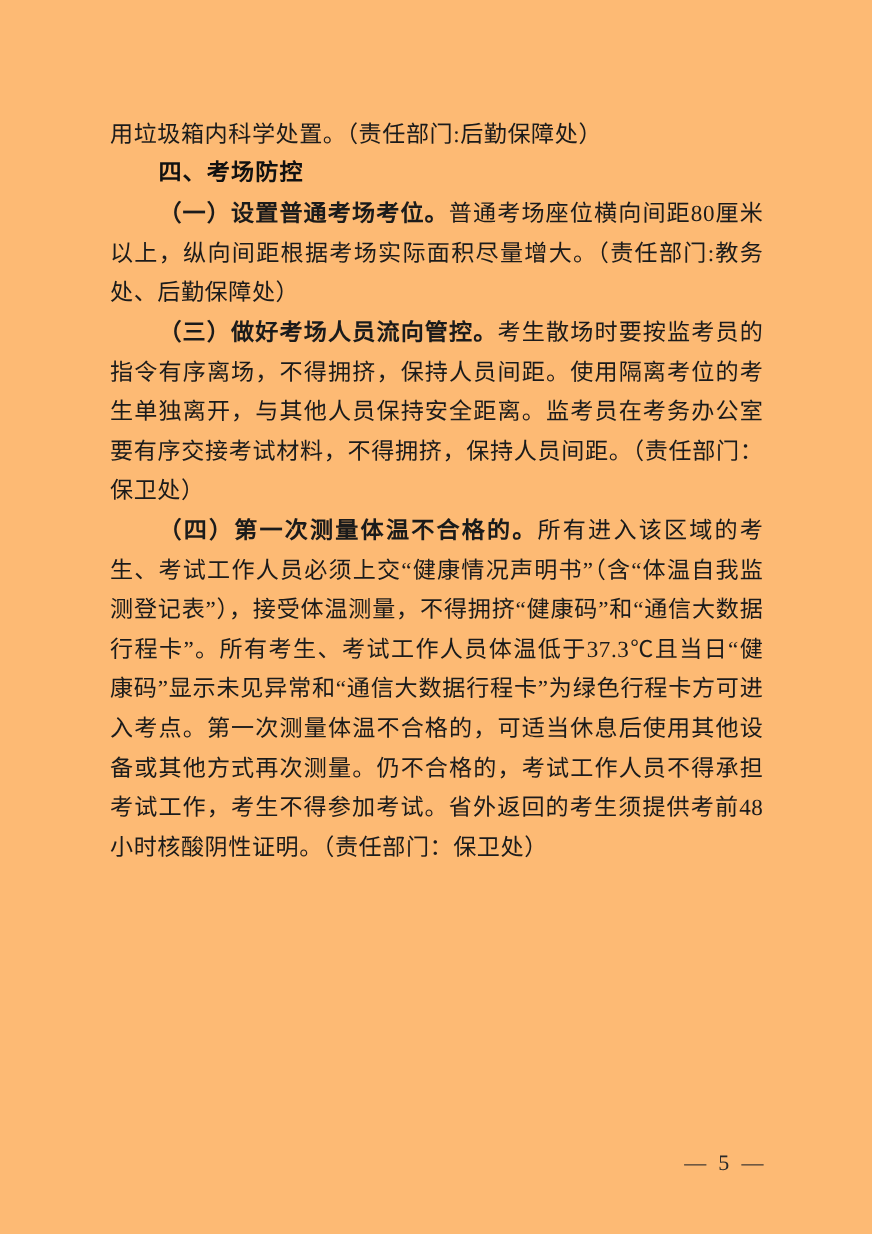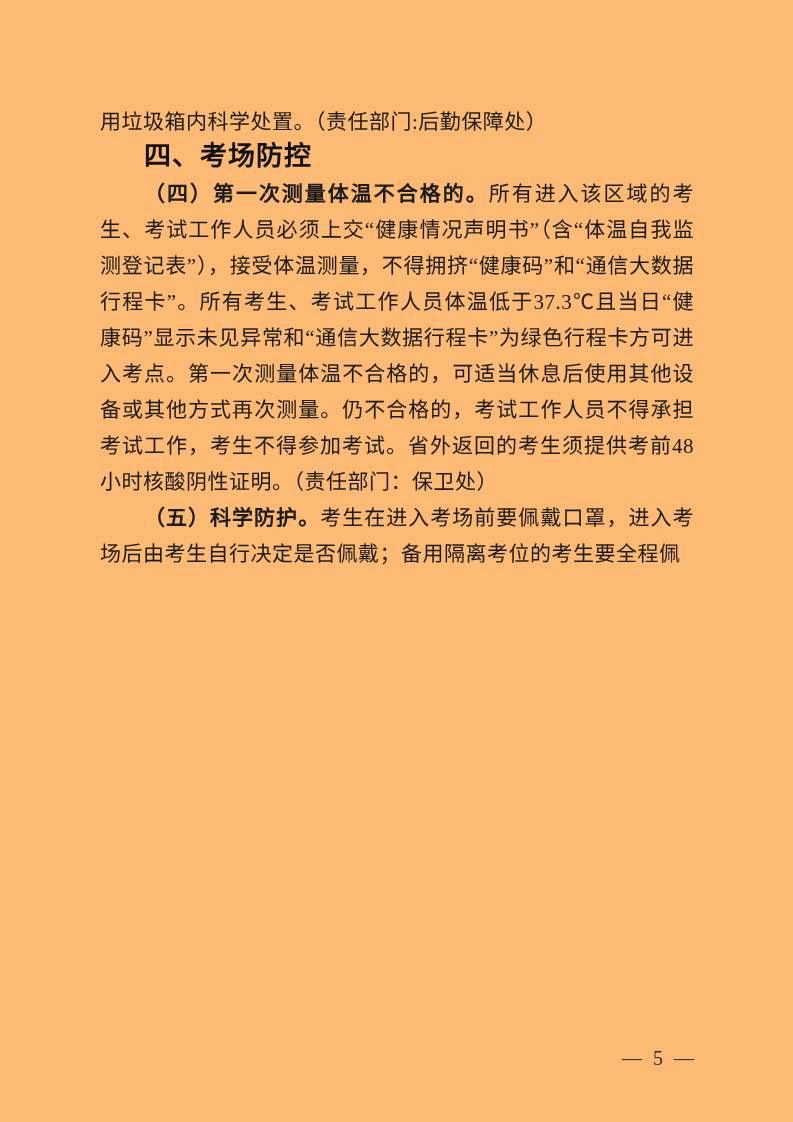--- a/index.html
+++ b/index.html
@@ -29,23 +29,23 @@
     text-align: justify;
     text-justify: inter-ideograph;
     letter-spacing: 0.5px;
     word-break: break-all;
   }
   p.continuation {
     text-indent: 0;
   }
   h2.section-heading {
     margin: 0;
-    font-family: Liberation Mono, monospace;
+    font-family: Liberation Sans, sans-serif;
     font-weight: 700;
-    font-size: 27px;
+    font-size: 21px;
     line-height: 36px;
     text-indent: 44px;
     letter-spacing: 1px;
     color: #111111;
   }
   p.para {
     text-indent: 44px;
   }
   .lead {
     font-weight: 700;
@@ -62,18 +62,19 @@
   }
 </style>
 </head>
 <body>
 
 <div class="page">
   <div class="content">
     <p class="continuation">用垃圾箱内科学处置。（责任部门:后勤保障处）</p>
     <h2 class="section-heading">四、考场防控</h2>
     <div id="paragraph-list">
+        <p class="para"><span class="lead">（一）设置普通考场考位。</span><span>普通考场座位横向间距80厘米以上，纵向间距根据考场实际面积尽量增大。（责任部门:教务处、后勤保障处）</span></p>
+        <p class="para"><span class="lead">（三）做好考场人员流向管控。</span><span>考生散场时要按监考员的指令有序离场，不得拥挤，保持人员间距。使用隔离考位的考生单独离开，与其他人员保持安全距离。监考员在考务办公室要有序交接考试材料，不得拥挤，保持人员间距。（责任部门：保卫处）</span></p>
         <p class="para"><span class="lead">（四）第一次测量体温不合格的。</span><span>所有进入该区域的考生、考试工作人员必须上交“健康情况声明书”（含“体温自我监测登记表”），接受体温测量，不得拥挤“健康码”和“通信大数据行程卡”。所有考生、考试工作人员体温低于37.3℃且当日“健康码”显示未见异常和“通信大数据行程卡”为绿色行程卡方可进入考点。第一次测量体温不合格的，可适当休息后使用其他设备或其他方式再次测量。仍不合格的，考试工作人员不得承担考试工作，考生不得参加考试。省外返回的考生须提供考前48小时核酸阴性证明。（责任部门：保卫处）</span></p>
-        <p class="para"><span class="lead">（五）科学防护。</span><span>考生在进入考场前要佩戴口罩，进入考场后由考生自行决定是否佩戴；备用隔离考位的考生要全程佩</span></p>
       </div>
   </div>
   <div class="page-number">— 5 —</div>
 </div>
 
 </body></html>

